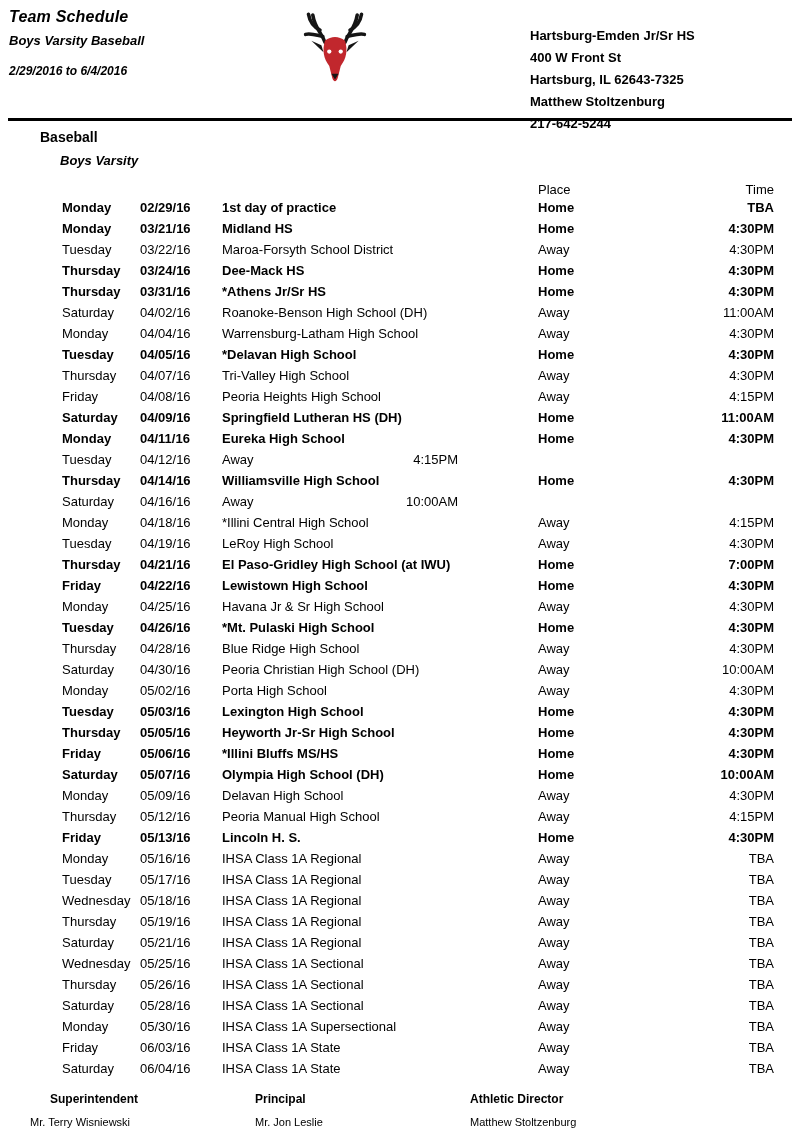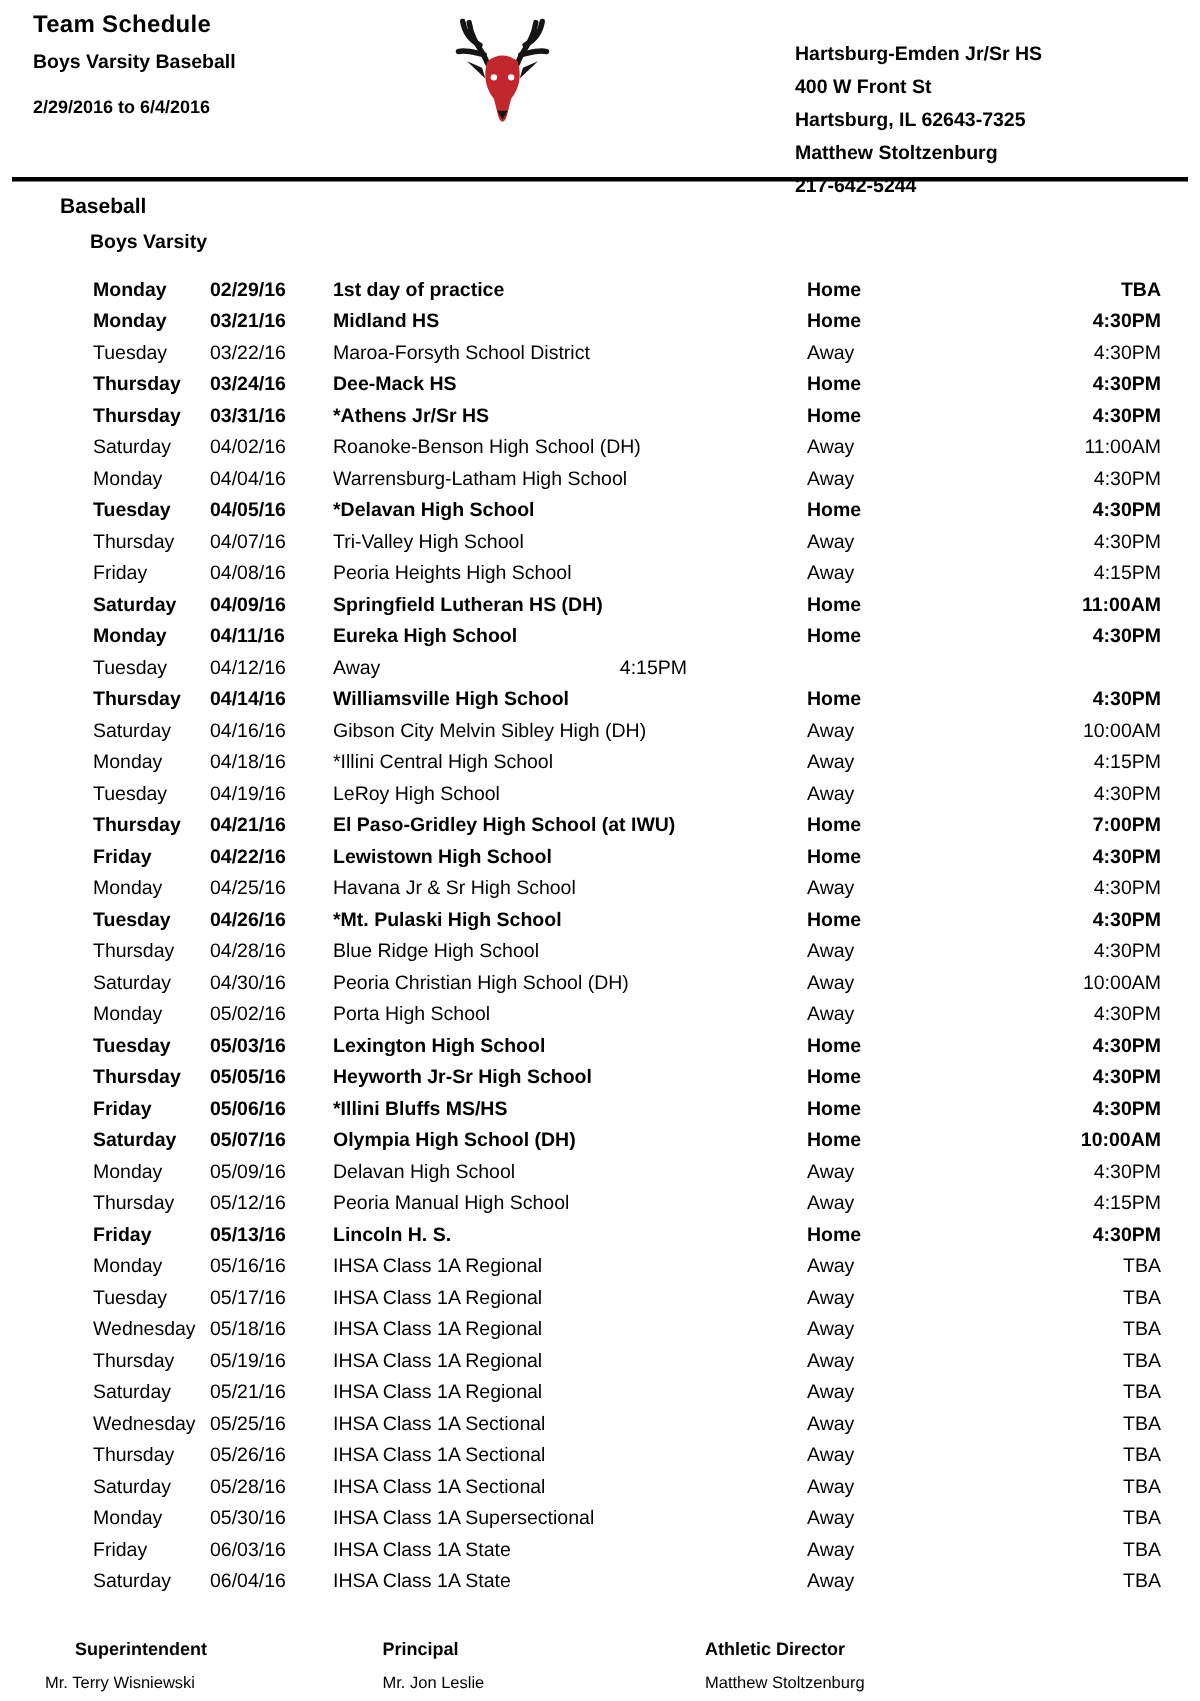--- a/index.html
+++ b/index.html
@@ -8,32 +8,32 @@
     width:800px; height:1134px;
     font-family:"Liberation Sans", sans-serif;
     color:#000;
     position:relative;
     overflow:hidden;
   }
   .page { position:relative; width:800px; height:1134px; background:#fff; }
 
   
   .header { position:relative; height:118px; }
-  .h-left { position:absolute; left:22px; top:8px; }
+  .h-left { position:absolute; left:9px; top:8px;font-style:italic; }
   .h-title { font-size:16px; font-weight:bold; letter-spacing:0.2px; }
   .h-sub   { font-size:13px; font-weight:bold; margin-top:7px; }
   .h-range { font-size:12px; font-weight:bold; margin-top:16px; }
   .h-logo  { position:absolute; left:292px; top:2px; width:86px; height:92px; }
   .h-right { position:absolute; left:530px; top:25px; font-size:13px; font-weight:bold; line-height:22px; }
 
   .rule { height:3px; background:#000; margin:0 8px; }
 
   
   .sport { margin:8px 0 0 40px; font-size:14px; font-weight:bold; }
-  .team  { margin:8px 0 0 60px; font-size:13px; font-weight:bold; }
+  .team  { margin:8px 0 0 60px; font-size:13px; font-weight:bold; font-style:italic; }
 
   
   .table { margin:14px 0 0 62px; width:712px; font-size:13px; }
   .trow  { display:flex; height:21px; align-items:center; }
   .thead { height:15px; font-weight:normal; }
   .c-day   { width:78px;  flex:0 0 auto; white-space:nowrap; }
   .c-date  { width:82px;  flex:0 0 auto; white-space:nowrap; }
   .c-event { width:316px; flex:0 0 auto; white-space:nowrap; overflow:hidden; }
   .c-place { width:167px; flex:0 0 auto; white-space:nowrap; }
   .c-time  { width:69px;  flex:0 0 auto; text-align:right; white-space:nowrap; }
@@ -90,20 +90,27 @@
   </header>
 
   <div class="rule"></div>
 
   <div class="section">
     <div class="sport">Baseball</div>
     <div class="team">Boys Varsity</div>
   </div>
 
   <div class="table">
+    <div class="trow thead">
+      <div class="c-day"></div>
+      <div class="c-date"></div>
+      <div class="c-event"></div>
+      <div class="c-place">Place</div>
+      <div class="c-time">Time</div>
+    </div>
     <div id="rows">
   <div class="trow home">
     <div class="c-day">Monday</div>
     <div class="c-date">02/29/16</div>
     <div class="c-event">1st day of practice</div>
     <div class="c-place">Home</div>
     <div class="c-time">TBA</div>
   </div>
 
   <div class="trow home">
@@ -205,21 +212,20 @@
     <div class="c-day">Thursday</div>
     <div class="c-date">04/14/16</div>
     <div class="c-event">Williamsville High School</div>
     <div class="c-place">Home</div>
     <div class="c-time">4:30PM</div>
   </div>
 
   <div class="trow">
     <div class="c-day">Saturday</div>
     <div class="c-date">04/16/16</div>
-    <div class="c-event">Gibson City Melvin Sibley High (DH)</div>
     <div class="c-place">Away</div>
     <div class="c-time">10:00AM</div>
   </div>
 
   <div class="trow">
     <div class="c-day">Monday</div>
     <div class="c-date">04/18/16</div>
     <div class="c-event">*Illini Central High School</div>
     <div class="c-place">Away</div>
     <div class="c-time">4:15PM</div>

